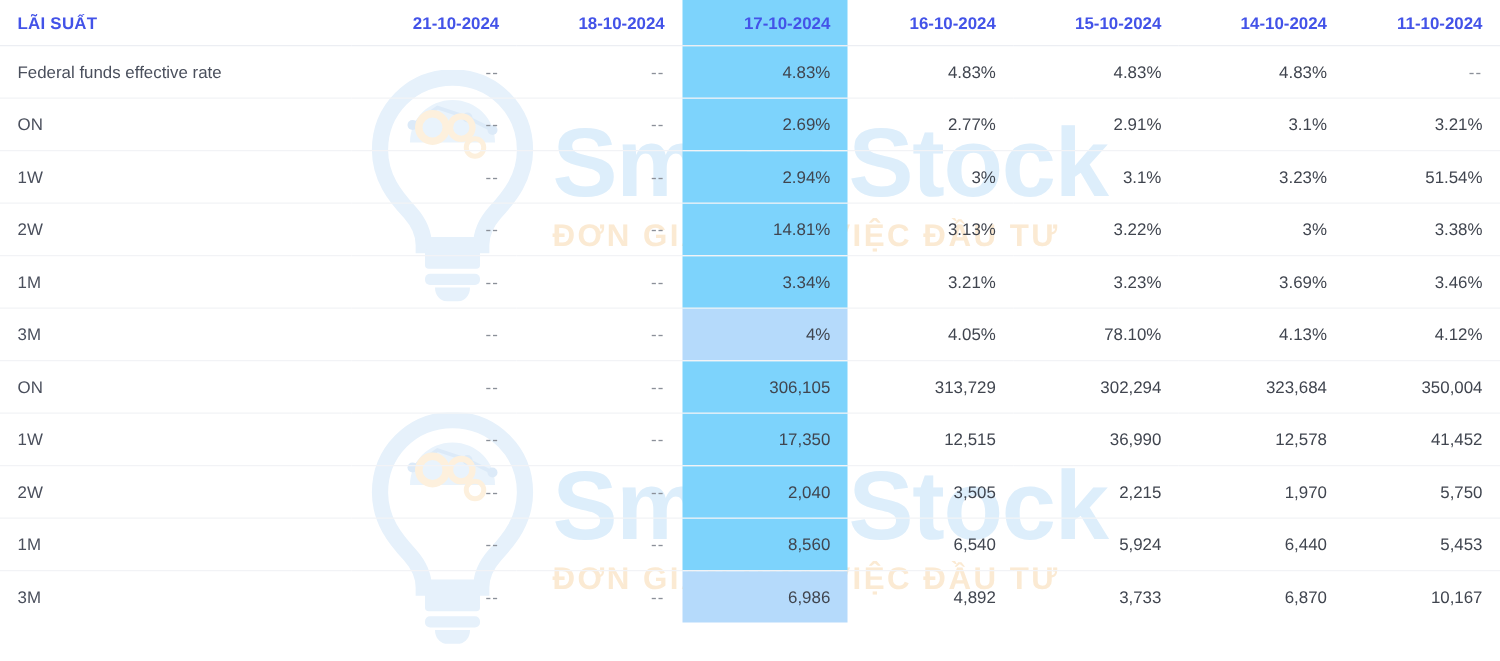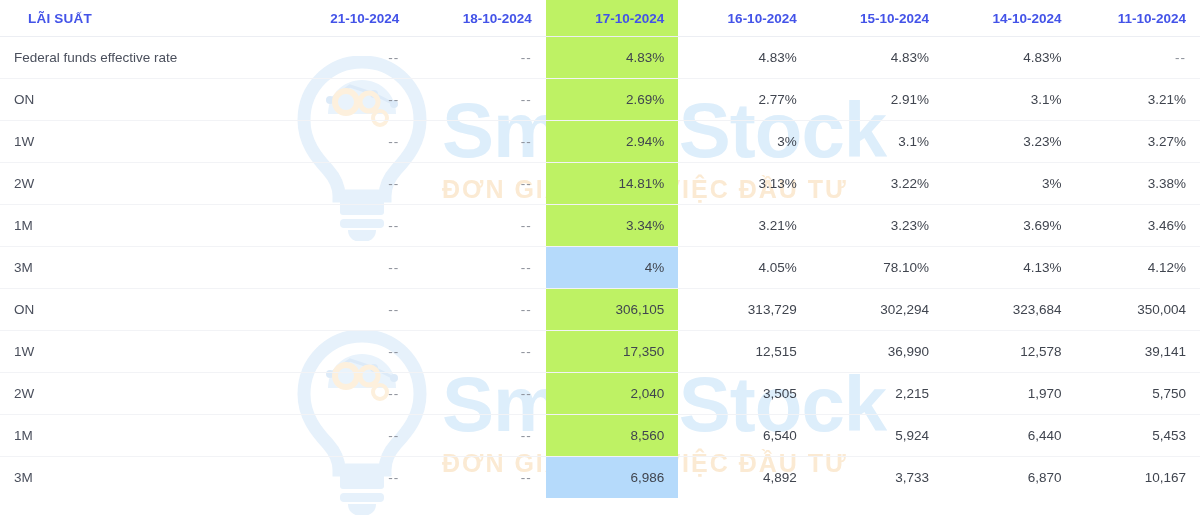--- a/index.html
+++ b/index.html
@@ -75,21 +75,21 @@
     height: 36px;
     vertical-align: middle;
     font-size: 13.5px;
     font-weight: 700;
     color: #4353e8;
     border-bottom: 1px solid #eceef3;
     white-space: nowrap;
   }
   tr.section-head td.lbl {
     text-align: left;
-    padding-left: 28px;
+    padding-left: 14px;
     letter-spacing: .2px;
   }
   tr.section-head td.val {
     text-align: right;
     padding-right: 14px;
   }
 
   tr.data-row td {
     height: 41px;
     vertical-align: middle;
@@ -105,21 +105,21 @@
     white-space: nowrap;
   }
   tr.data-row td.val {
     text-align: right;
     padding-right: 14px;
     color: #40454f;
     white-space: nowrap;
   }
 
   
-  td.hl { background: #bef264; }
+  td.hl { background: #7dd3fc; }
   tr.hover-row td.hl { background: #b5dafb; }
 
   .dash { color: #8b9099; letter-spacing: 1px; }
 </style>
 </head>
 <body>
 
 <div class="watermark">
 
   <div class="wm-unit u1">
@@ -214,21 +214,21 @@
           <td class="val">3.21%</td>
         </tr>
         <tr class="data-row">
           <td class="lbl">1W</td>
           <td class="val"><span class="dash">--</span></td>
           <td class="val"><span class="dash">--</span></td>
           <td class="val hl">2.94%</td>
           <td class="val">3%</td>
           <td class="val">3.1%</td>
           <td class="val">3.23%</td>
-          <td class="val">3.27%</td>
+          <td class="val">51.54%</td>
         </tr>
         <tr class="data-row">
           <td class="lbl">2W</td>
           <td class="val"><span class="dash">--</span></td>
           <td class="val"><span class="dash">--</span></td>
           <td class="val hl">14.81%</td>
           <td class="val">3.13%</td>
           <td class="val">3.22%</td>
           <td class="val">3%</td>
           <td class="val">3.38%</td>
@@ -264,21 +264,21 @@
           <td class="val">350,004</td>
         </tr>
         <tr class="data-row">
           <td class="lbl">1W</td>
           <td class="val"><span class="dash">--</span></td>
           <td class="val"><span class="dash">--</span></td>
           <td class="val hl">17,350</td>
           <td class="val">12,515</td>
           <td class="val">36,990</td>
           <td class="val">12,578</td>
-          <td class="val">39,141</td>
+          <td class="val">41,452</td>
         </tr>
         <tr class="data-row">
           <td class="lbl">2W</td>
           <td class="val"><span class="dash">--</span></td>
           <td class="val"><span class="dash">--</span></td>
           <td class="val hl">2,040</td>
           <td class="val">3,505</td>
           <td class="val">2,215</td>
           <td class="val">1,970</td>
           <td class="val">5,750</td>

